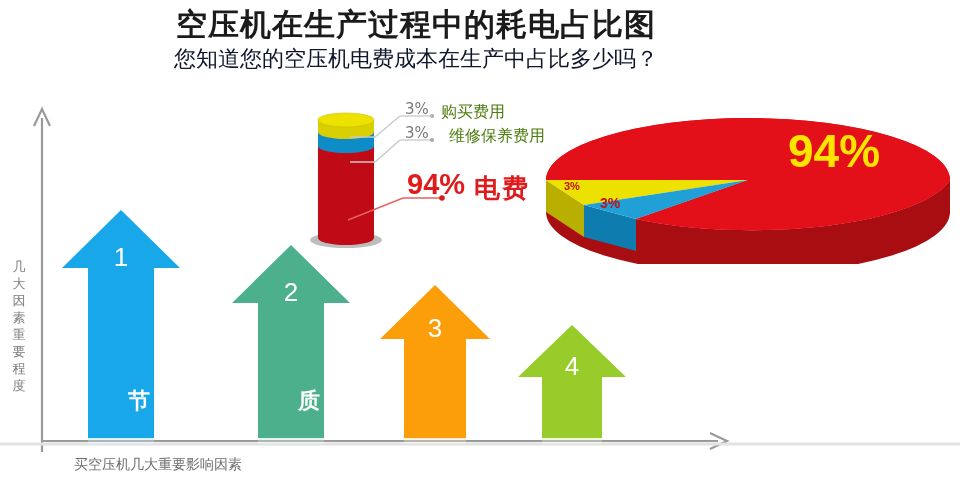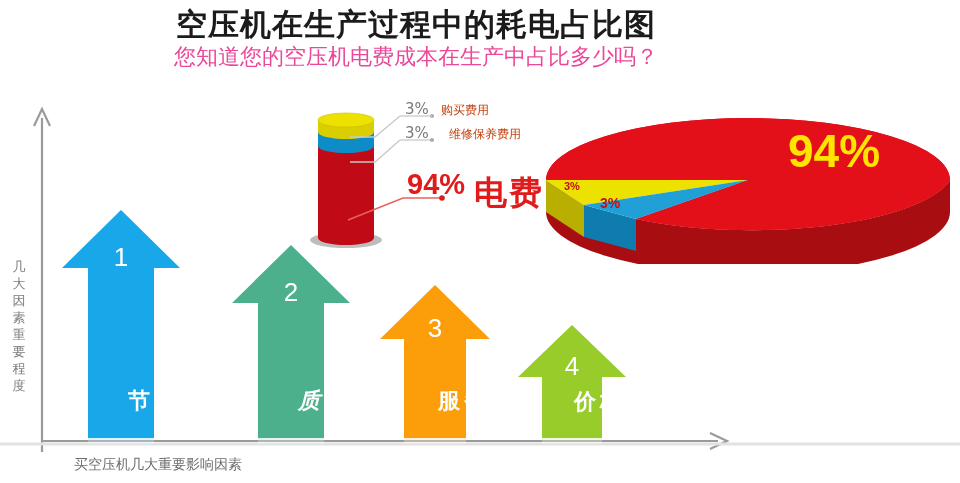--- a/index.html
+++ b/index.html
@@ -10,22 +10,22 @@
     background:#ffffff;
   }
 
   
   #title-block { position:absolute; left:0; top:4px; width:832px; text-align:center; }
   #main-title {
     font-size:31px; font-weight:bold; color:#1b1b1b; letter-spacing:1px;
     line-height:40px; font-family:"DejaVu Sans","Liberation Sans",sans-serif;
   }
   #sub-title {
-    font-size:22px; color:#ec4899; line-height:30px; letter-spacing:0px;
-    font-family:Liberation Mono, monospace;
+    font-size:22px; color:#0f172a; line-height:30px; letter-spacing:0px;
+    font-family:Liberation Sans, sans-serif;
   }
 
   
   #axes { position:absolute; left:0; top:0; width:960px; height:483px; pointer-events:none; }
 
   #y-axis-label {
     position:absolute; left:8px; top:258px; width:22px;
     font-size:13px; color:#7d7d7d; line-height:17px; text-align:center;
     font-family:"DejaVu Sans","Liberation Sans",sans-serif;
     letter-spacing:0px;
@@ -51,30 +51,30 @@
 
   
   #cylinder-group { position:absolute; left:300px; top:112px; width:100px; height:140px; }
 
   
   .callout-pct {
     position:absolute; color:#7a7a7a; font-size:15px;
     font-family:"DejaVu Sans","Liberation Sans",sans-serif;
   }
   .callout-text {
-    position:absolute; color:#c2410c; font-size:12px;
+    position:absolute; color:#4d7c0f; font-size:16px;
     font-family:"DejaVu Sans","Liberation Sans",sans-serif;
   }
   #elec-pct {
     position:absolute; left:407px; top:168px; color:#e01b1b;
     font-size:29px; font-weight:bold; font-family:"Liberation Sans",sans-serif;
   }
   #elec-text {
     position:absolute; left:474px; top:171px; color:#e01b1b;
-    font-size:33px; font-weight:bold; letter-spacing:2px;
+    font-size:26px; font-weight:bold; letter-spacing:2px;
     font-family:"DejaVu Sans","Liberation Sans",sans-serif;
   }
 
   
   #pie-group { position:absolute; left:536px; top:104px; width:424px; height:160px; }
   #pie-94 {
     position:absolute; left:252px; top:20px; color:#ffe400;
     font-size:46px; font-weight:bold; font-family:"Liberation Sans",sans-serif;
   }
   .pie-slice-label {
@@ -112,41 +112,39 @@
   <div class="arrow-label" style="top:176px;">节能</div>
 </div>
 <div class="arrow-reflection" style="left:88px; top:438px; width:66px; height:6px;
             background:linear-gradient(#8fd6f5,#ffffff);"></div>
 
 <div class="arrow-group" style="left:232px; top:245px; width:118px; height:193px;">
   <svg width="118" height="193" viewBox="0 0 118 193">
     <polygon points="59,0 118,58 92,58 92,193 26,193 26,58 0,58" fill="#4DB08D"></polygon>
   </svg>
   <div class="arrow-num" style="top:32px;">2</div>
-  <div class="arrow-label" style="top:141px;font-style:italic;">质量</div>
+  <div class="arrow-label" style="top:141px;">质量</div>
 </div>
 <div class="arrow-reflection" style="left:258px; top:438px; width:66px; height:6px;
             background:linear-gradient(#a9d9c6,#ffffff);"></div>
 
 <div class="arrow-group" style="left:380px; top:285px; width:110px; height:153px;">
   <svg width="110" height="153" viewBox="0 0 110 153">
     <polygon points="55,0 110,54 86,54 86,153 24,153 24,54 0,54" fill="#FB9E09"></polygon>
   </svg>
   <div class="arrow-num" style="top:28px;">3</div>
-  <div class="arrow-label" style="top:101px;">服务</div>
 </div>
 <div class="arrow-reflection" style="left:404px; top:438px; width:62px; height:6px;
             background:linear-gradient(#fdd29a,#ffffff);"></div>
 
 <div class="arrow-group" style="left:518px; top:325px; width:108px; height:113px;">
   <svg width="108" height="113" viewBox="0 0 108 113">
     <polygon points="54,0 108,52 84,52 84,113 24,113 24,52 0,52" fill="#97CC2B"></polygon>
   </svg>
   <div class="arrow-num" style="top:26px;">4</div>
-  <div class="arrow-label" style="top:62px;">价格</div>
 </div>
 <div class="arrow-reflection" style="left:542px; top:438px; width:60px; height:6px;
             background:linear-gradient(#cde79d,#ffffff);"></div>
 
 <div id="cylinder-group">
   <svg width="100" height="140" viewBox="0 0 100 140">
 
     <ellipse cx="46" cy="128" rx="36" ry="8" fill="#bdbdbd"></ellipse>
 
     <path d="M18,34 L18,126 A28,7 0 0 0 74,126 L74,34 Z" fill="#C00B16"></path>

